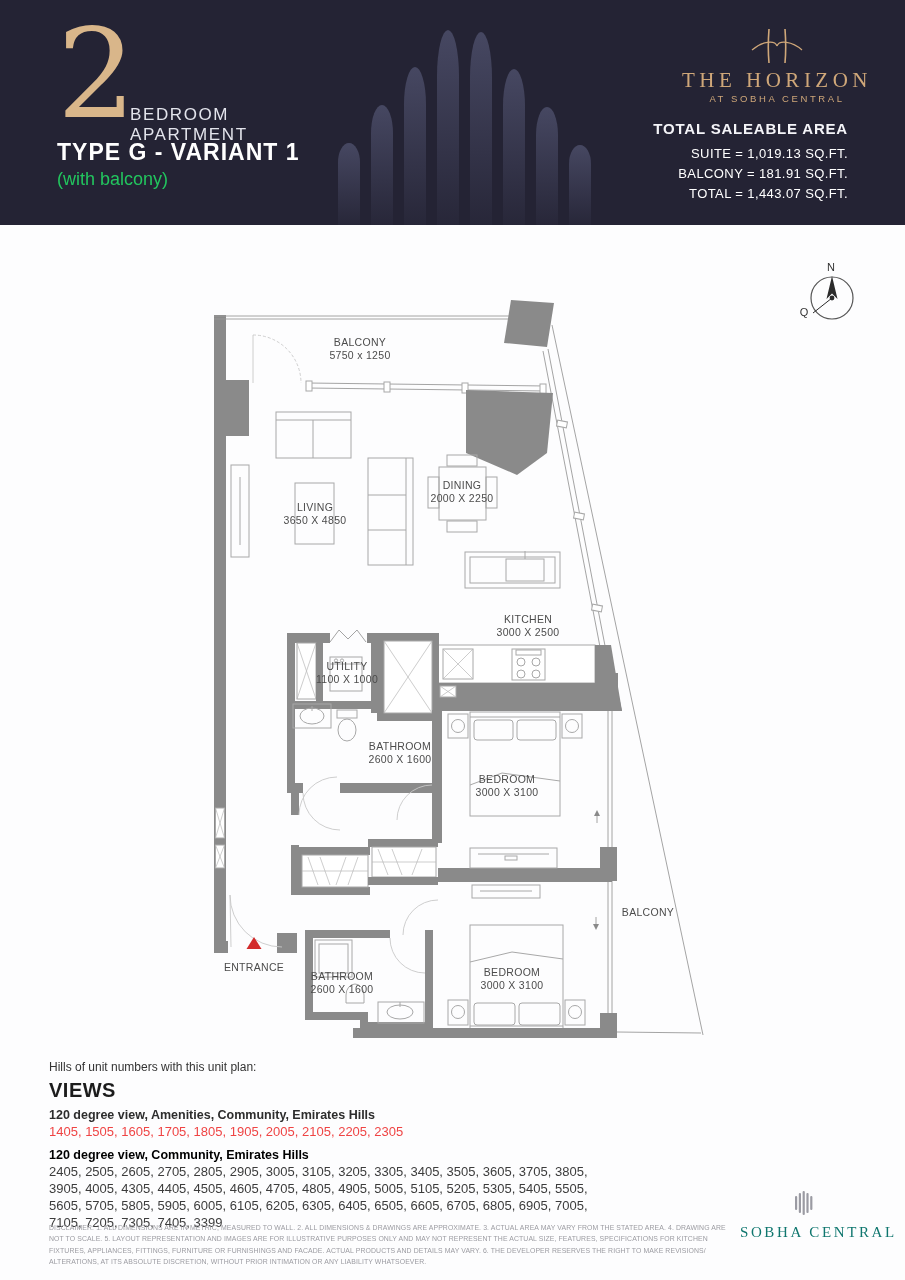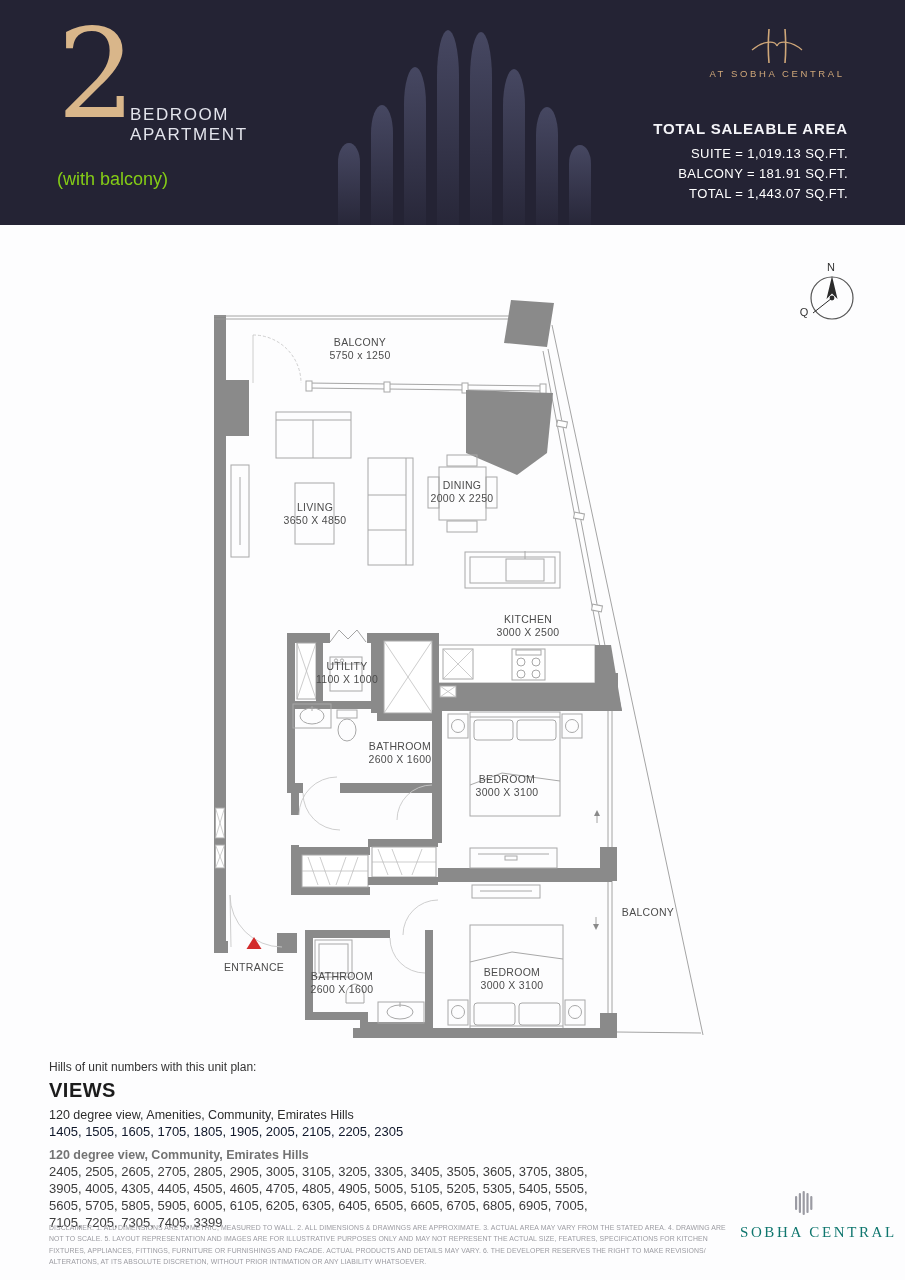--- a/index.html
+++ b/index.html
@@ -4,21 +4,21 @@
 <style>
   * { margin:0; padding:0; box-sizing:border-box; }
   body { width:905px; height:1280px; font-family:"Liberation Sans", sans-serif; background:#ffffff; }
   .page { position:relative; width:905px; height:1280px; background:#fdfdfe; overflow:hidden; }
 
   
   .header { position:absolute; left:0; top:0; width:905px; height:225px; background:#242334; }
   .unit-number { position:absolute; left:57px; top:6px; font-family:"DejaVu Serif", serif; font-size:124px; line-height:1.1; color:#d9b68a; font-weight:400; }
   .unit-label { position:absolute; left:130px; top:105px; font-size:17px; letter-spacing:1.6px; color:#e3e4ec; line-height:1.2; }
   .variant { position:absolute; left:57px; top:139px; font-size:23px; font-weight:bold; letter-spacing:1px; color:#ffffff; }
-  .note { position:absolute; left:57px; top:169px; font-size:18px; color:#84cc16; font-weight:400; }
+  .note { position:absolute; left:57px; top:169px; font-size:18px; color:#22c55e; font-weight:400; }
 
   .deco { position:absolute; left:338px; top:0; width:256px; height:225px; display:flex; align-items:flex-end; gap:11px; overflow:hidden; }
   .deco .bar { width:22px; border-radius:55% 55% 0 0 / 26% 26% 0 0;
     background:linear-gradient(to bottom, rgba(126,131,172,0.38), rgba(126,131,172,0.04)); }
 
   .brand { position:absolute; right:28px; top:26px; width:200px; text-align:center; color:#cfa779; }
   .brand .monogram { display:block; margin:0 auto 2px auto; }
   .brand .name { font-family:"Liberation Serif", serif; font-size:21px; letter-spacing:4.5px; white-space:nowrap; }
   .brand .tagline { font-size:9.5px; letter-spacing:2.6px; }
 
@@ -34,23 +34,23 @@
   .thin { fill:none; stroke:#9a9a9a; stroke-width:0.9; }
   .arc { fill:none; stroke:#c8c8c8; stroke-width:0.9; }
   .hatch { stroke:#b8b8b8; stroke-width:0.7; }
   .lbl { font-family:"Liberation Sans", sans-serif; font-size:10.5px; fill:#4c4c4c; text-anchor:middle; letter-spacing:0.3px; }
   .lblc { font-family:"Liberation Sans", sans-serif; font-size:11px; fill:#333333; text-anchor:middle; }
 
   
   .footer { position:absolute; left:0; top:1050px; width:905px; }
   .f-intro { position:absolute; left:49px; top:10px; font-size:12px; color:#333; }
   .f-views { position:absolute; left:49px; top:29px; font-size:20px; font-weight:bold; letter-spacing:0.5px; color:#1c1c1c; }
-  .f-g1t { position:absolute; left:49px; top:58px; font-size:12.5px; font-weight:normal; color:#2d2d2d;text-align:right; }
-  .f-g1u { position:absolute; left:49px; top:74px; font-size:13px; color:#0f172a; }
-  .f-g2t { position:absolute; left:49px; top:98px; font-size:12.5px; font-weight:bold; color:#737373;text-align:center; }
+  .f-g1t { position:absolute; left:49px; top:58px; font-size:12.5px; font-weight:bold; color:#2d2d2d;text-align:right; }
+  .f-g1u { position:absolute; left:49px; top:74px; font-size:13px; color:#ef4444; }
+  .f-g2t { position:absolute; left:49px; top:98px; font-size:12.5px; font-weight:bold; color:#000000;text-align:center; }
   .f-g2u { position:absolute; left:49px; top:113px; width:568px; font-size:13px; color:#3c3c3c; line-height:1.32; }
   .f-disc { position:absolute; left:49px; top:172px; width:692px; font-size:6.9px; color:#9b9ba1; line-height:1.65; letter-spacing:0.1px; }
   .f-logo { position:absolute; left:740px; top:140px; width:125px; text-align:center; }
   .f-logo .emblem { display:block; margin:0 auto 8px auto; }
   .f-logo .text { font-family:"Liberation Serif", serif; font-size:15px; letter-spacing:2.6px; color:#0f766e; white-space:nowrap; }
 </style>
 </head>
 <body>
 
 <div class="page">
@@ -64,29 +64,31 @@
       <div class="bar" style="height:193px"></div>
       <div class="bar" style="height:156px"></div>
       <div class="bar" style="height:118px"></div>
       <div class="bar" style="height:80px"></div>
     </div>
     <div class="unit-number">2</div>
     <div class="unit-label">
       <div>BEDROOM</div>
       <div>APARTMENT</div>
     </div>
+    <div class="variant">TYPE G - VARIANT 1</div>
     <div class="note">(with balcony)</div>
 
     <div class="brand">
       <svg class="monogram" width="58" height="40" viewBox="0 0 58 40">
         <path d="M21,3 C20,16 20,26 21,37" stroke="#cfa779" stroke-width="1.6" fill="none"></path>
         <path d="M37,3 C38,16 38,26 37,37" stroke="#cfa779" stroke-width="1.6" fill="none"></path>
         <path d="M4,24 C14,15 27,14 29,20" stroke="#cfa779" stroke-width="1.2" fill="none"></path>
         <path d="M54,24 C44,15 31,14 29,20" stroke="#cfa779" stroke-width="1.2" fill="none"></path>
       </svg>
+      <div class="name">THE HORIZON</div>
       <div class="tagline">AT SOBHA CENTRAL</div>
     </div>
 
     <div class="area">
       <div class="title">TOTAL SALEABLE AREA</div>
       <div class="line">SUITE = 1,019.13 SQ.FT.</div>
       <div class="line">BALCONY = 181.91 SQ.FT.</div>
       <div class="line">TOTAL = 1,443.07 SQ.FT.</div>
     </div>
   </div>

